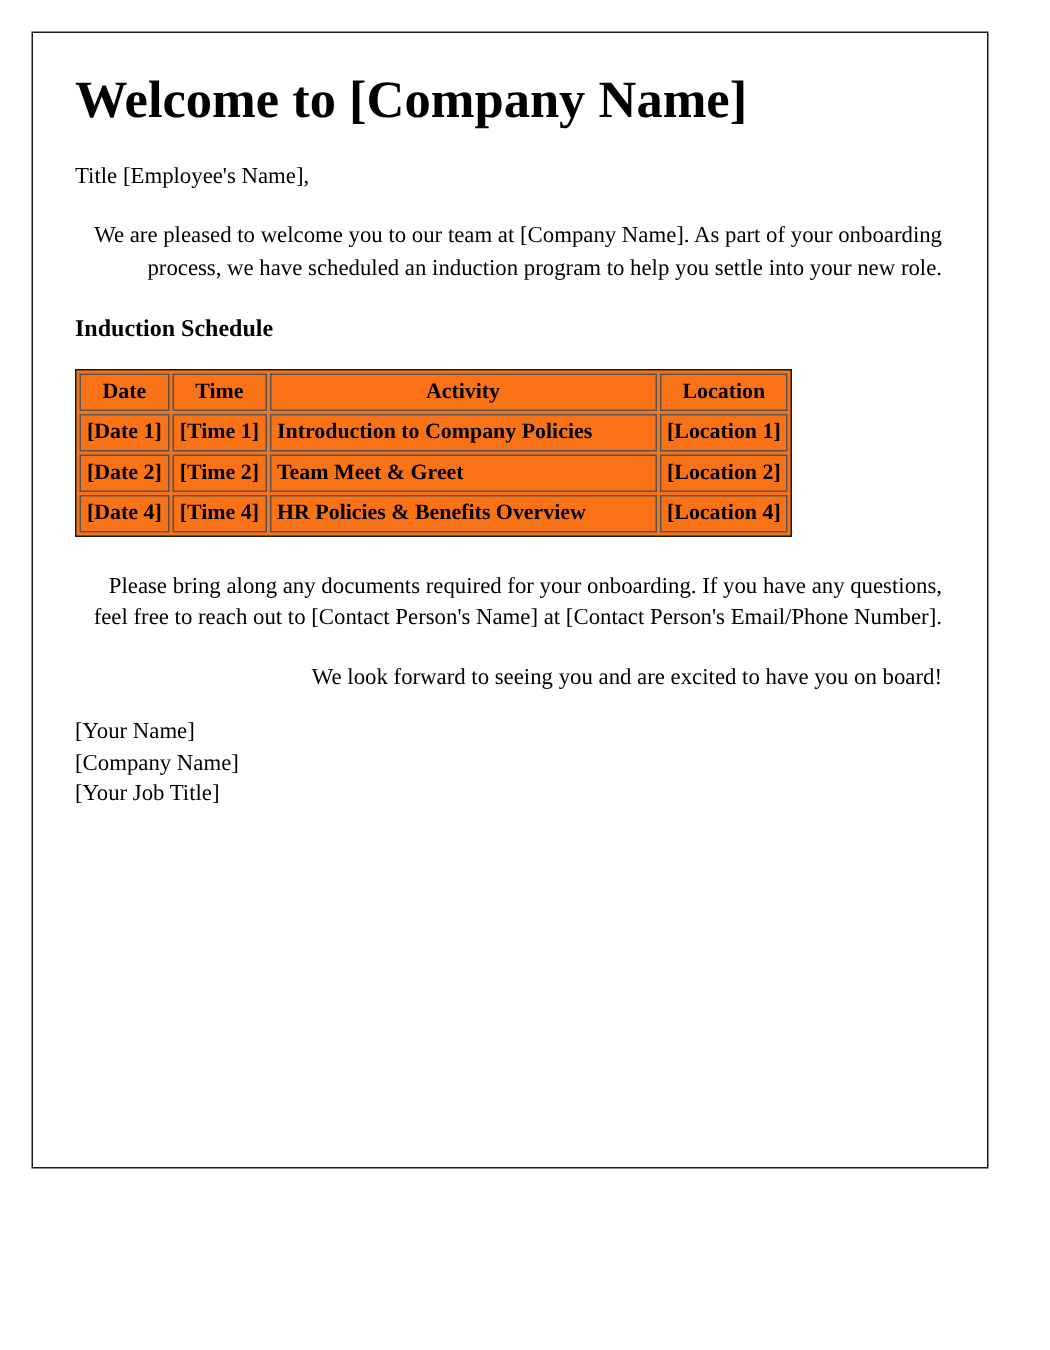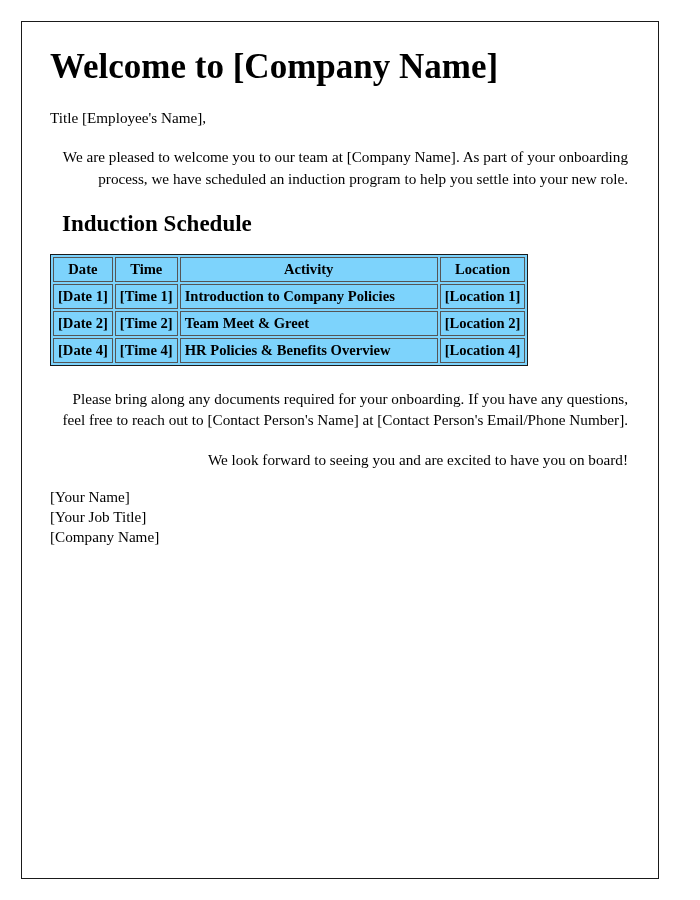--- a/index.html
+++ b/index.html
@@ -12,21 +12,21 @@
     height: 900px;
     font-family: "Liberation Serif", "DejaVu Serif", serif;
     color: #000000;
     overflow: hidden;
   }
   .page {
     position: absolute;
     left: 21px;
     top: 21px;
     width: 638px;
-    height: 858px;
+    height: 758px;
     border: 1px solid #1a1a1a;
     box-sizing: border-box;
     background: #ffffff;
   }
   .page-inner {
     padding: 26px 28px 0 28px;
   }
   .doc-title {
     font-size: 35px;
     font-weight: bold;
@@ -40,32 +40,32 @@
     margin: 0 0 18px 0;
   }
   .para {
     font-size: 15.2px;
     line-height: 1.42;
     margin: 0 0 18px 0;
     max-width: 578px;
     text-align: right;
   }
   .section-title {
-    font-size: 23px;
+    font-size: 16px;
     font-weight: bold;
     line-height: 1.15;
-    margin: 22px 0 16px 12px;
+    margin: 22px 0 16px 0;
   }
   table.schedule {
     border-collapse: separate;
     border-spacing: 2px;
     border: 1px solid #1a1a1a;
     margin: 0 0 22px 0;
     font-size: 14.6px;
-    background: #7dd3fc;
+    background: #f97316;
   }
   table.schedule th,
   table.schedule td {
     border: 1px solid #555555;
     padding: 2px 4px;
     line-height: 1.3;
     vertical-align: middle;
     white-space: nowrap;
   }
   table.schedule th {
@@ -135,18 +135,18 @@
         </tr>
       </tbody>
     </table>
 
     <p class="para">Please bring along any documents required for your onboarding. If you have any questions, feel free to reach out to [Contact Person's Name] at [Contact Person's Email/Phone Number].</p>
 
     <p class="para spacer-para">We look forward to seeing you and are excited to have you on board!</p>
 
     <div class="signature">
       <div>[Your Name]</div>
+      <div>[Company Name]</div>
       <div>[Your Job Title]</div>
-      <div>[Company Name]</div>
     </div>
 
   </div>
 </div>
 
 </body></html>

